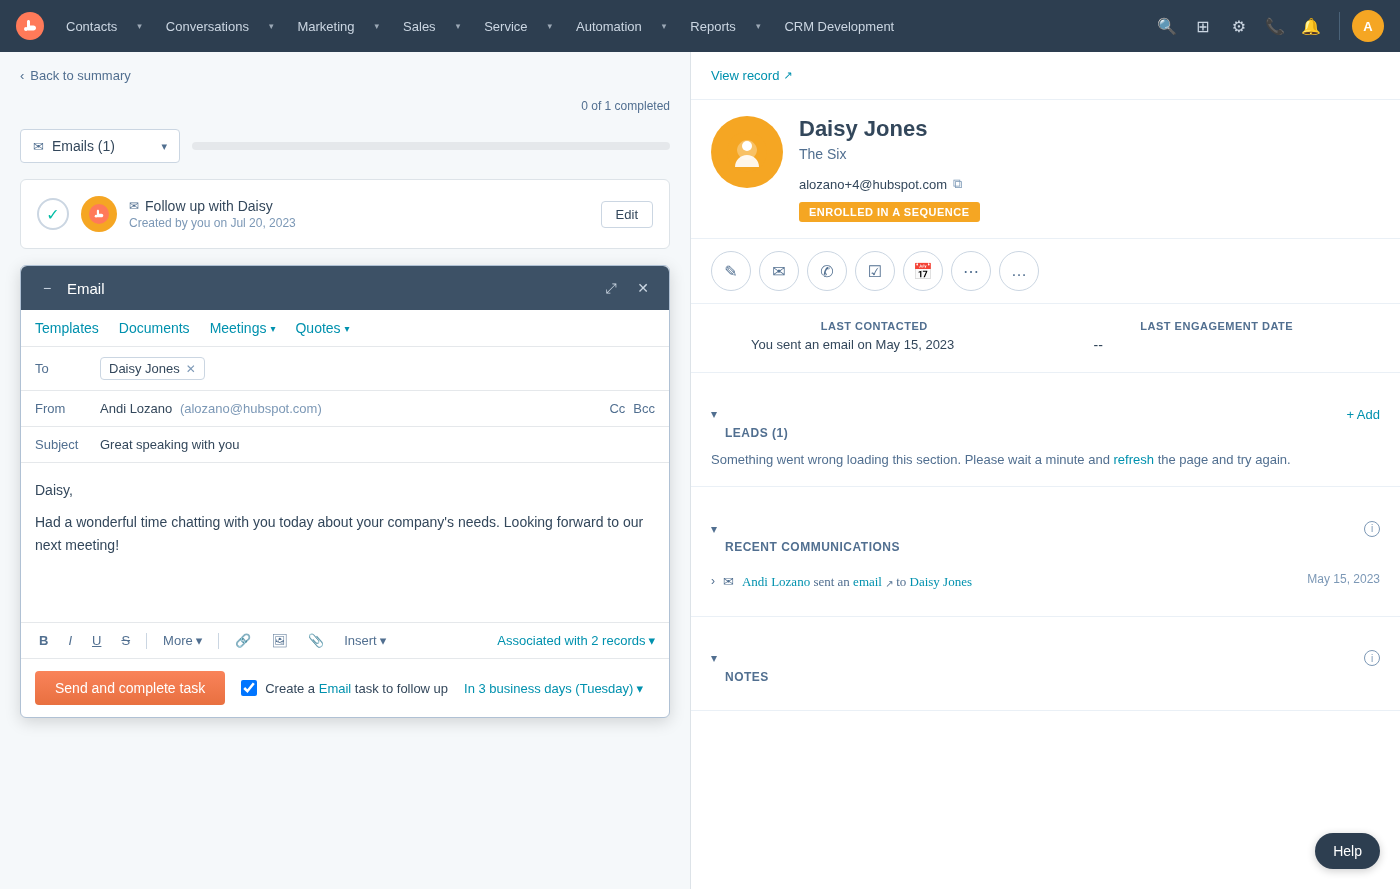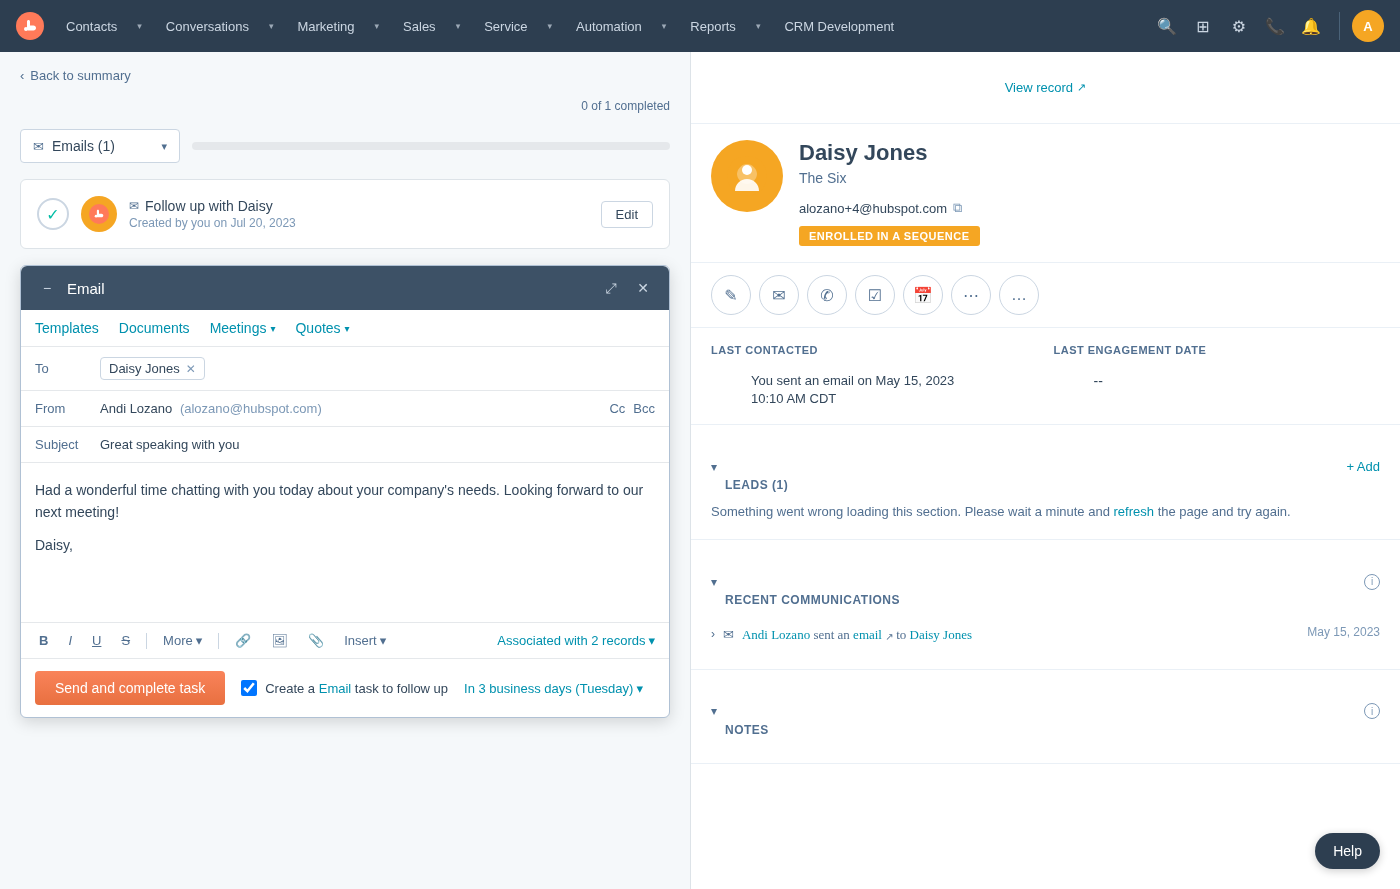--- a/index.html
+++ b/index.html
@@ -145,21 +145,21 @@
     .checkbox-wrap { display: flex; align-items: center; }
     .checkbox-wrap input[type=checkbox] { width: 16px; height: 16px; cursor: pointer; }
     .follow-up-text { font-size: 13px; color: #33475b; }
     .follow-up-text a { color: #0091ae; text-decoration: none; }
     .follow-up-time { color: #0091ae; font-size: 13px; cursor: pointer; display: flex; align-items: center; gap: 3px; }
     .associated-link { color: #0091ae; font-size: 13px; cursor: pointer; display: flex; align-items: center; gap: 3px; margin-left: auto; }
 
     
     .right-panel { flex: 1; background: white; overflow-y: auto; border-left: 1px solid #dde3e8; }
 
-    .right-top { padding: 28px 20px; display: flex; justify-content: center; border-bottom: 1px solid #eaf0f6; }
+    .right-top { padding: 16px 20px; display: flex; justify-content: flex-start; border-bottom: 1px solid #eaf0f6; }
     .view-record-link { color: #0091ae; font-size: 13px; cursor: pointer; display: flex; align-items: center; gap: 4px; }
 
     .contact-header { padding: 16px 20px; display: flex; align-items: flex-start; gap: 16px; border-bottom: 1px solid #eaf0f6; }
     .contact-avatar {
       width: 72px; height: 72px; border-radius: 50%; background: #f5a623;
       display: flex; align-items: center; justify-content: center; flex-shrink: 0;
     }
     .contact-avatar svg { width: 40px; height: 40px; }
     .contact-info { flex: 1; }
     .contact-name { font-size: 22px; font-weight: 700; color: #33475b; margin-bottom: 4px; }
@@ -179,21 +179,21 @@
     }
 
     
     .info-section { border-bottom: 1px solid #eaf0f6; padding: 16px 20px; }
     .section-header { display: flex; align-items: center; margin-bottom: 10px; }
     .section-toggle { color: #516f90; margin-right: 8px; cursor: pointer; font-size: 12px; }
     .section-title { font-size: 12px; font-weight: 700; color: #516f90; text-transform: uppercase; letter-spacing: 0.5px; flex: 1; margin-top: 37px; }
     .section-add { color: #0091ae; font-size: 13px; cursor: pointer; }
 
     .two-col { display: grid; grid-template-columns: 1fr 1fr; gap: 16px; }
-    .stat-label { font-size: 11px; font-weight: 700; color: #516f90; text-transform: uppercase; letter-spacing: 0.5px; margin-bottom: 16px; }
+    .stat-label { font-size: 11px; font-weight: 700; color: #516f90; text-transform: uppercase; letter-spacing: 0.5px; margin-bottom: 4px; text-align: center; }
     .stat-value { font-size: 13px; color: #33475b; line-height: 1.4; margin-left: 40px; }
     .stat-dash { color: #33475b; font-size: 14px; }
 
     .error-msg { font-size: 13px; color: #516f90; line-height: 1.6; }
     .error-msg a { color: #0091ae; cursor: pointer; }
 
     .comm-item { display: flex; align-items: flex-start; gap: 8px; padding: 8px 0; }
     .comm-toggle { color: #516f90; font-size: 12px; cursor: pointer; margin-top: 2px; }
     .comm-icon { color: #516f90; font-size: 13px; margin-top: 2px; }
     .comm-text { font-size: 13px; color: #516f90; flex: 1; line-height: 1.5; font-family: Liberation Serif, serif; }
@@ -355,22 +355,22 @@
           </div>
         </div>
       </div>
 
       <div class="compose-field">
         <span class="field-label">Subject</span>
         <span class="subject-text">Great speaking with you</span>
       </div>
 
       <div class="compose-body">
+        <p>Daisy,</p>
         <p>Had a wonderful time chatting with you today about your company's needs. Looking forward to our next meeting!</p>
-        <p>Daisy,</p>
       </div>
 
       <div class="compose-format-bar">
         <span class="fmt-btn fmt-bold">B</span>
         <span class="fmt-btn fmt-italic">I</span>
         <span class="fmt-btn fmt-underline">U</span>
         <span class="fmt-btn" style="text-decoration:line-through;">S</span>
         <div class="fmt-separator"></div>
         <span class="fmt-btn">
           <span>More</span>
@@ -449,21 +449,20 @@
       <div class="action-icon-btn">⋯</div>
       <div class="action-icon-btn">…</div>
     </div>
 
     <div class="info-section">
       <div class="two-col">
         <div>
           <div class="stat-label">LAST CONTACTED</div>
           <div class="stat-value">
             <div>You sent an email on May 15, 2023</div>
-            <div>10:10 AM CDT</div>
           </div>
         </div>
         <div>
           <div class="stat-label">LAST ENGAGEMENT DATE</div>
           <div class="stat-value stat-dash">--</div>
         </div>
       </div>
     </div>
 
     <div class="info-section">

